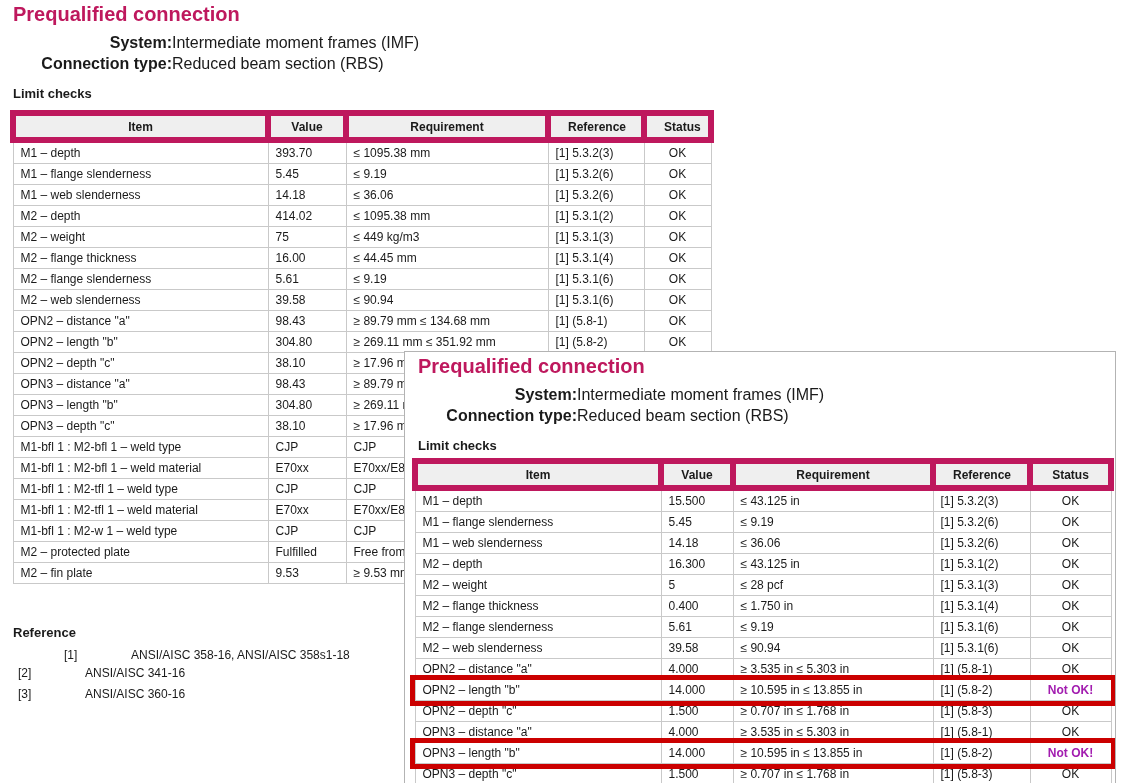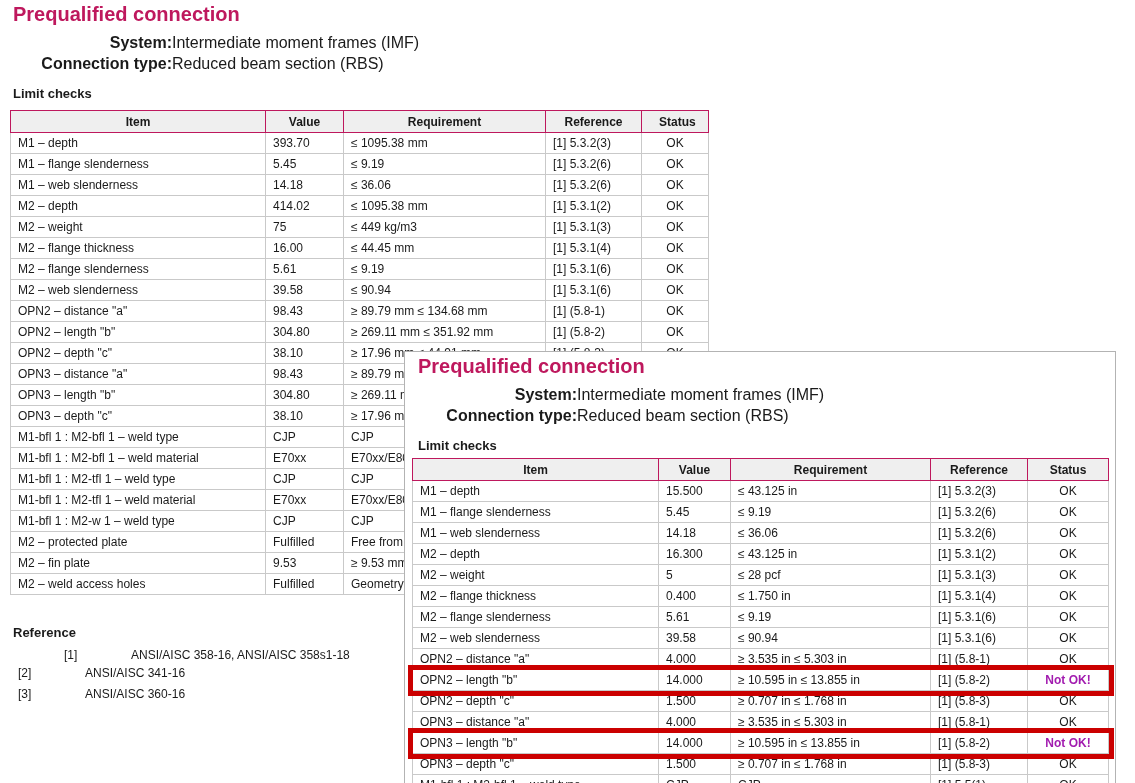--- a/index.html
+++ b/index.html
@@ -32,21 +32,21 @@
   .limit-table{position:absolute;border-collapse:collapse;table-layout:fixed;font-size:12px;}
   #panel-back .limit-table{left:10px;top:110px;width:698px;}
   #panel-front .limit-table{left:7px;top:106px;width:696px;}
   #panel-back col.ci{width:255px}#panel-back col.cv{width:78px}
   #panel-back col.cq{width:202px}#panel-back col.cr{width:96px}
   #panel-back col.cs{width:67px}
   #panel-front col.ci{width:246px}#panel-front col.cv{width:72px}
   #panel-front col.cq{width:200px}#panel-front col.cr{width:97px}
   #panel-front col.cs{width:81px}
   .limit-table th{
-    border:1px solid #be185d;background:#efefef;
+    border:6px solid #be185d;background:#efefef;
     height:21px;font-weight:bold;text-align:center;padding:0 17px;
     overflow:hidden;white-space:nowrap;
   }
   .limit-table td{
     border:1px solid #c9c9c9;height:20px;padding:0 7px;
     text-align:left;background:#ffffff;
     overflow:hidden;white-space:nowrap;
   }
   .limit-table td.c-status{text-align:center;}
   .limit-table tr.highlight{position:relative;z-index:3;outline:5px solid #cb0000;}
@@ -235,27 +235,20 @@
         <td class="c-ref"></td>
         <td class="c-status"></td>
       </tr>
         <tr>
         <td class="c-item">M2 – fin plate</td>
         <td class="c-value">9.53</td>
         <td class="c-req">≥ 9.53 mm</td>
         <td class="c-ref"></td>
         <td class="c-status"></td>
       </tr>
-        <tr>
-        <td class="c-item">M2 – weld access holes</td>
-        <td class="c-value">Fulfilled</td>
-        <td class="c-req">Geometry</td>
-        <td class="c-ref"></td>
-        <td class="c-status"></td>
-      </tr>
       </tbody>
   </table>
 
   <div class="ref-heading">Reference</div>
   <div class="ref-item r1">
     <span class="ref-key">[1]</span><span>ANSI/AISC 358-16, ANSI/AISC 358s1-18</span>
   </div>
   <div class="ref-item r2">
     <span class="ref-key">[2]</span><span>ANSI/AISC 341-16</span>
   </div>

